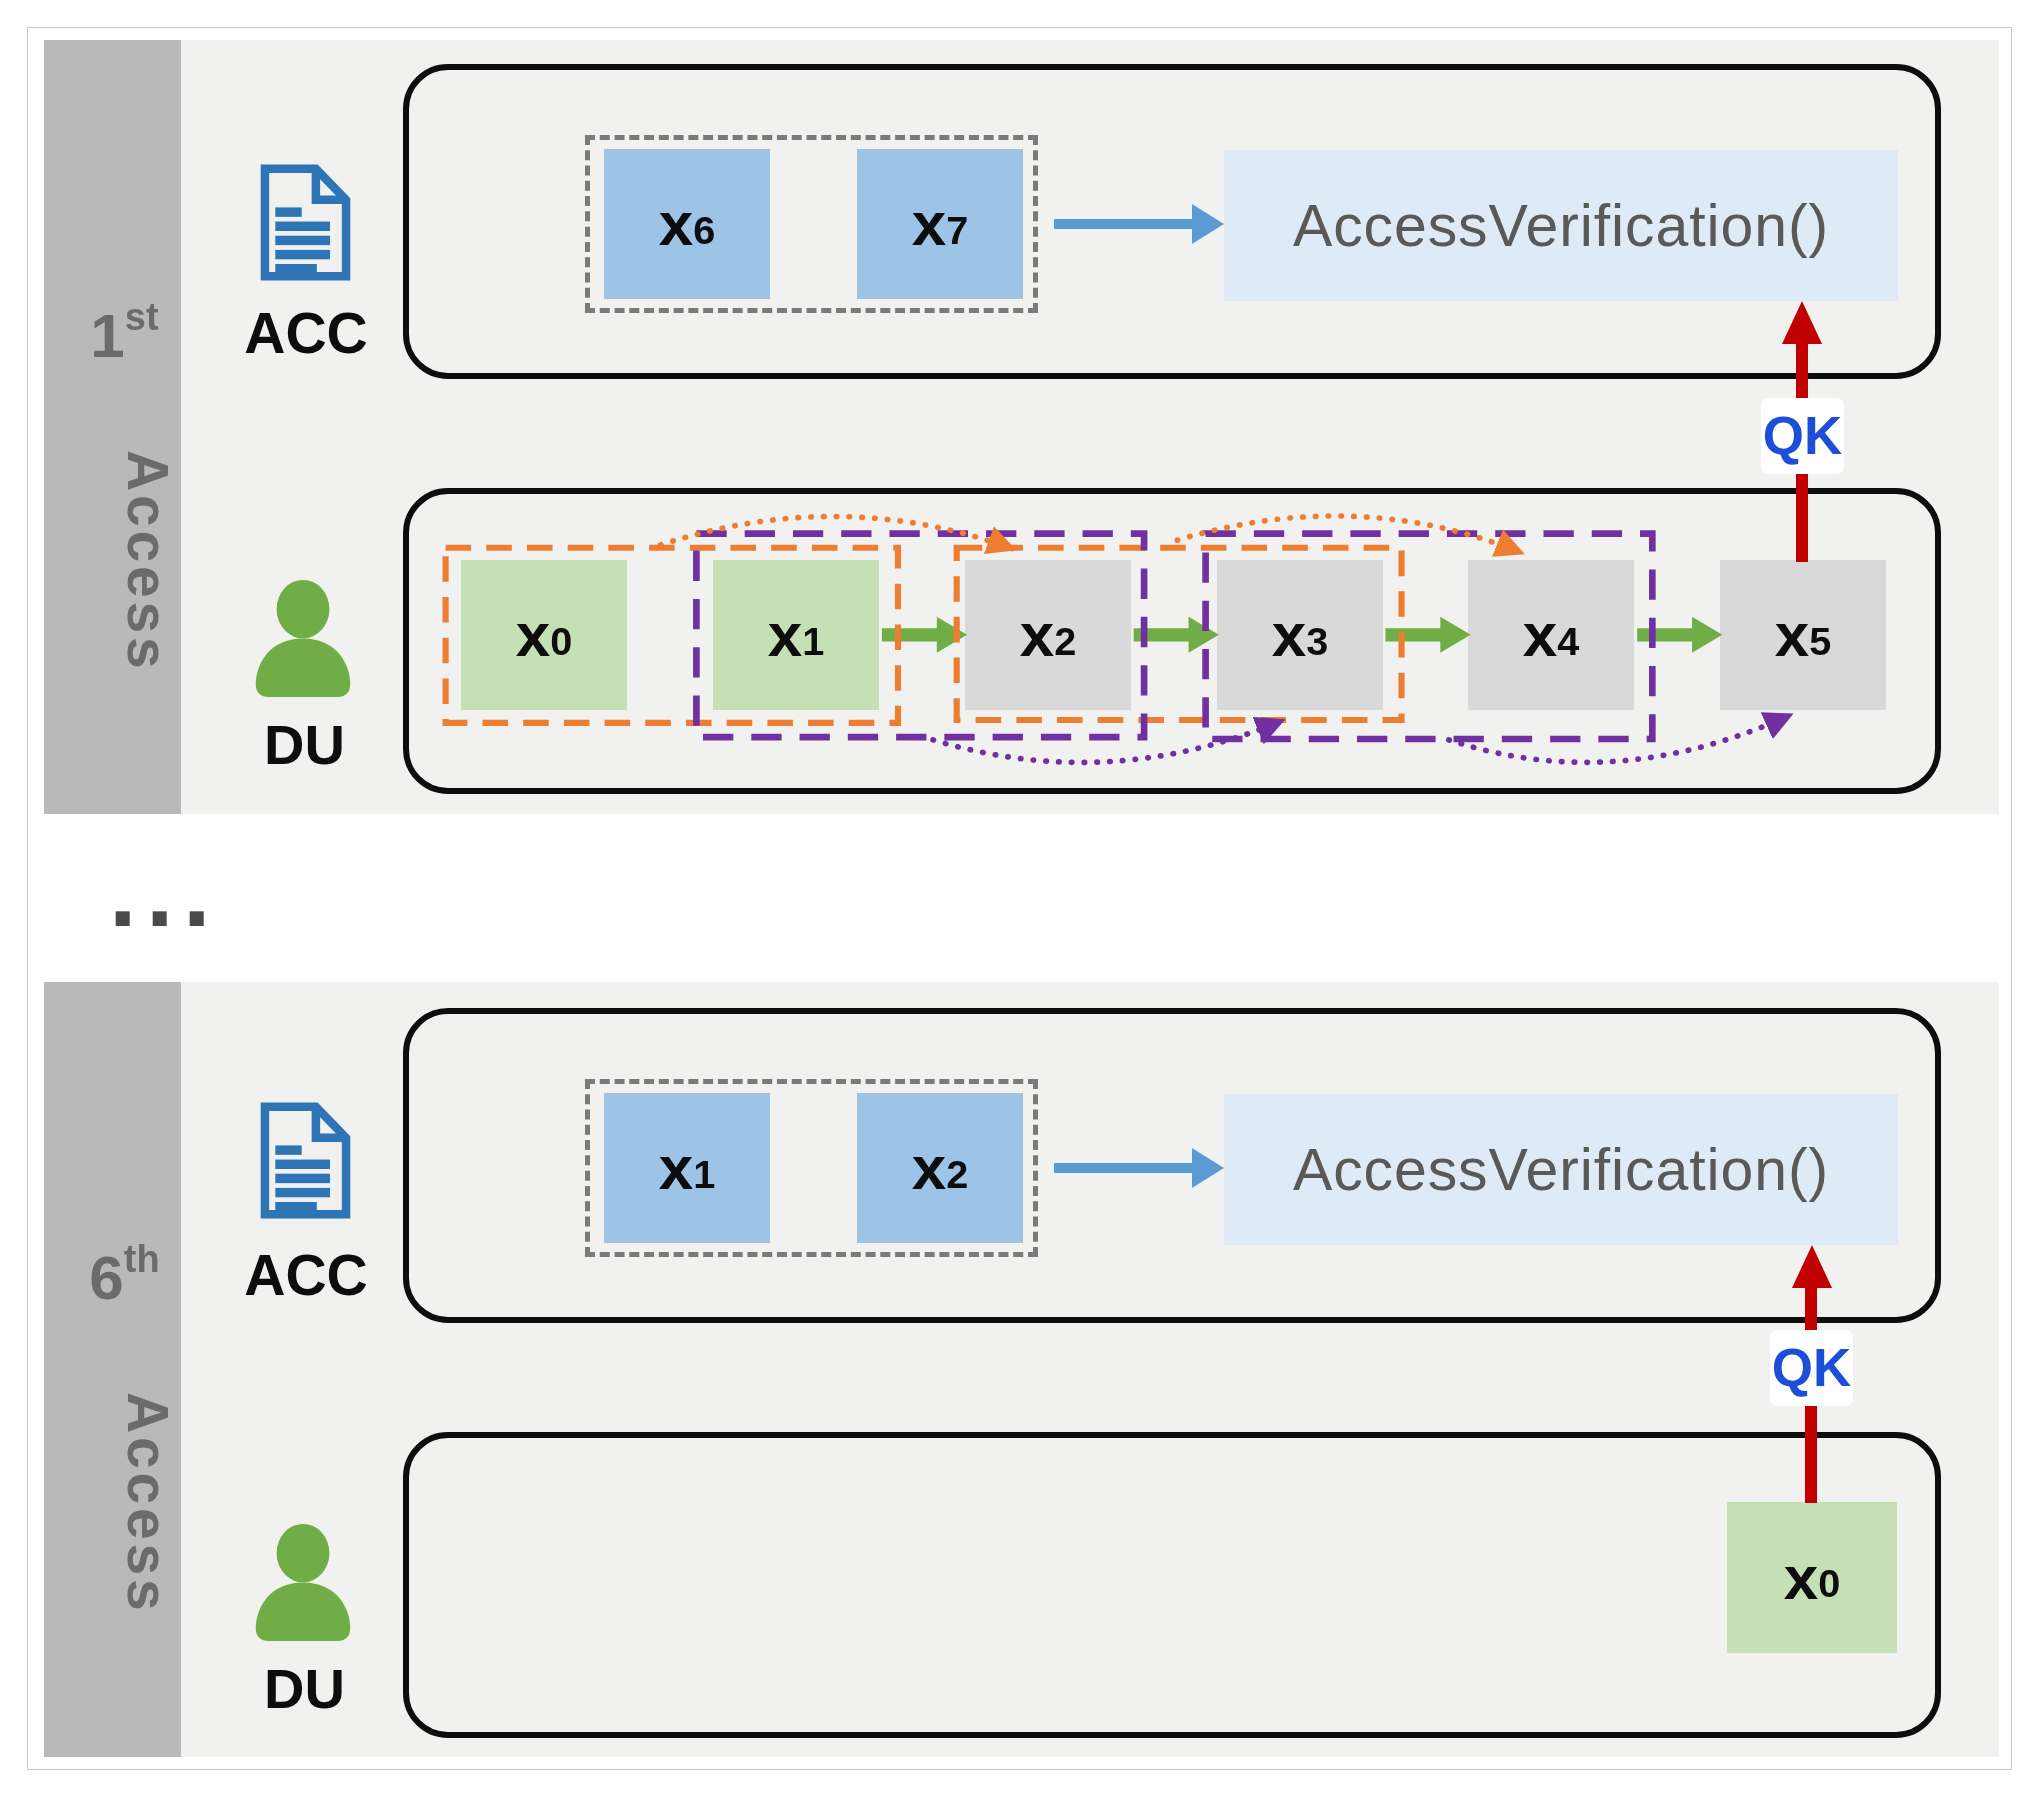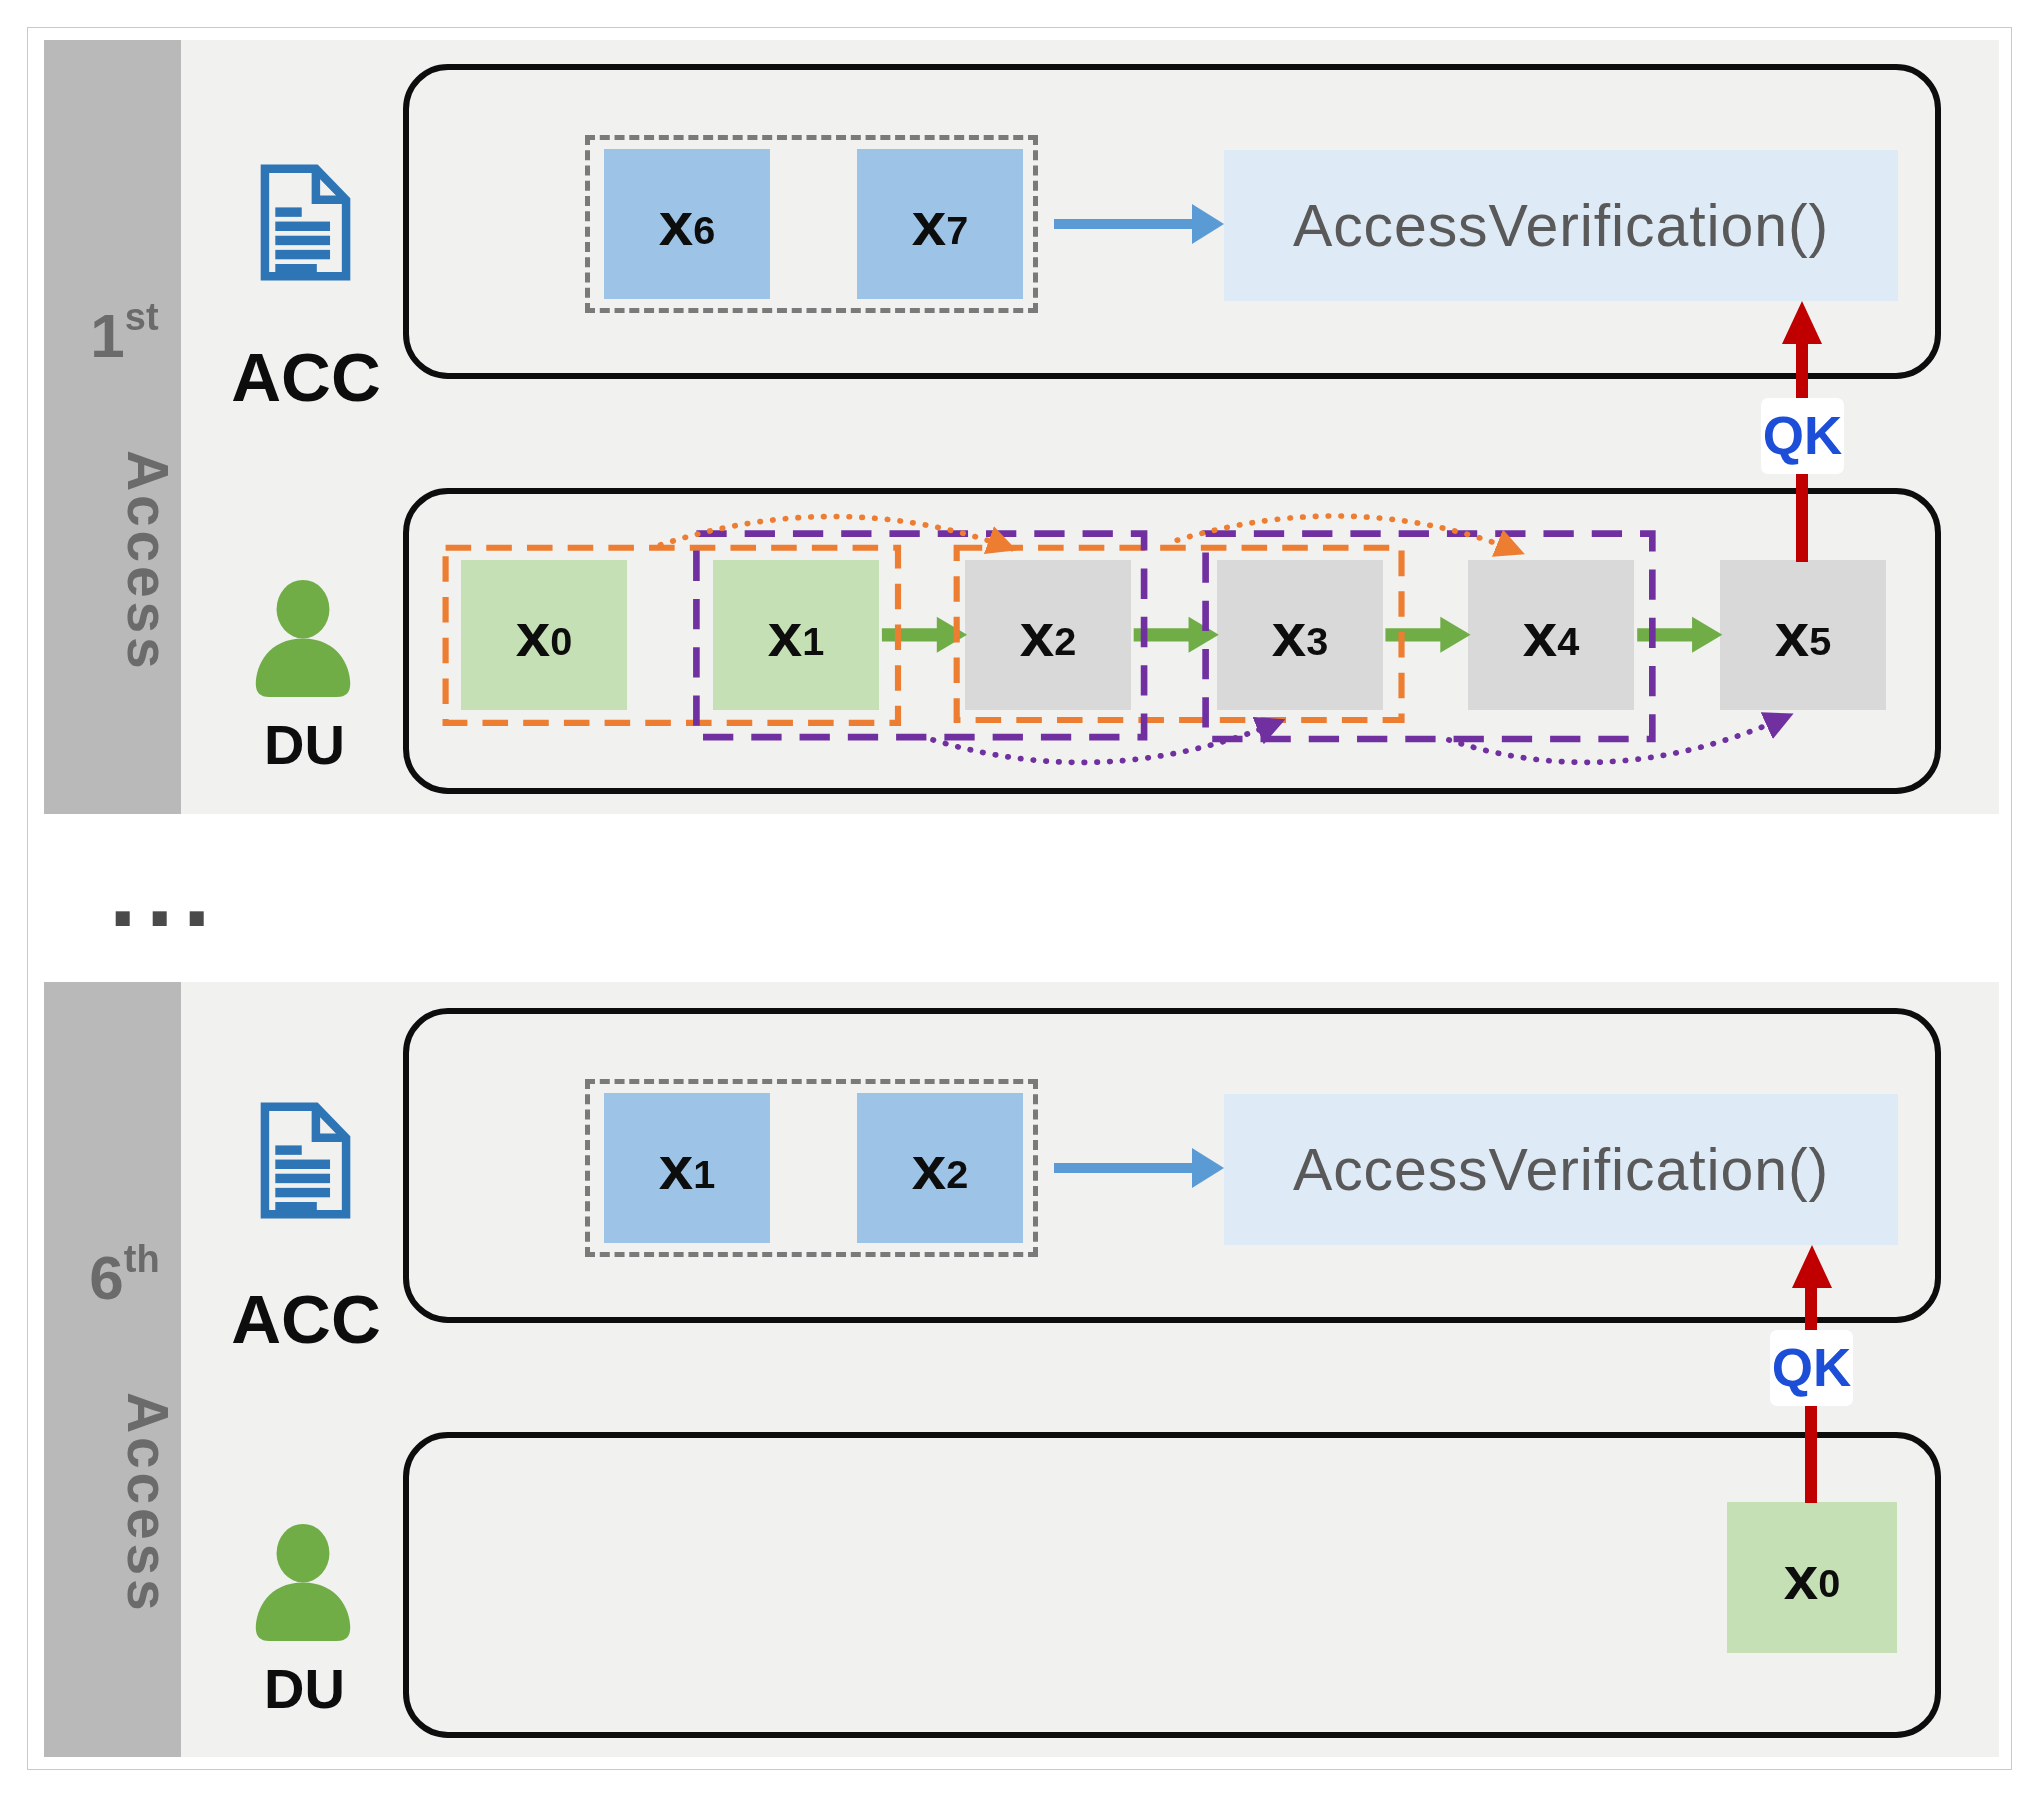--- a/index.html
+++ b/index.html
@@ -19,21 +19,21 @@
   .ordinal sup{font-size:38px;vertical-align:26.5px;}
   .access-word{left:0;top:379px;width:137px;height:284px;display:flex;justify-content:center;
     writing-mode:vertical-rl;color:#6b6b6b;font-size:57px;font-weight:700;letter-spacing:3.8px;}
   .rrect{border:6.6px solid #0d0d0d;border-radius:45px;background:transparent;}
   .acc-rect{left:359px;top:24px;width:1538px;height:315px;}
   .acc-rect-2{left:359px;top:25.6px;width:1538px;height:315px;}
   .du-rect-1{left:359px;top:448px;width:1538px;height:306px;}
   .du-rect-2{left:359px;top:450px;width:1538px;height:306px;}
   .dashed-group{border:5.7px dashed #7a7a7a;}
   .entity-label{text-align:center;font-weight:700;color:#0d0d0d;}
-  .acc-label{left:174px;width:176px;font-size:69px;line-height:79px;margin-top:44px;}
+  .acc-label{left:174px;width:176px;font-size:57px;line-height:79px;}
   .du-label{left:185px;width:151px;font-size:56px;line-height:74px;}
   .token{display:flex;align-items:center;justify-content:center;
     font-weight:700;color:#0d0d0d;font-size:62px;line-height:62px;}
   .token sub{font-size:0.64em;line-height:1;position:relative;bottom:-0.16em;}
   .tok-blue{background:#9DC3E6;}
   .tok-green{background:#C5E0B4;}
   .tok-gray{background:#D9D9D9;}
   .av-box{width:674px;height:151px;background:#DEEAF6;display:flex;align-items:center;justify-content:center;}
   .av-text{font-size:59px;color:#595959;letter-spacing:0.9px;}
   .blue-arrow-line{width:138px;height:10.4px;background:#5B9BD5;}

